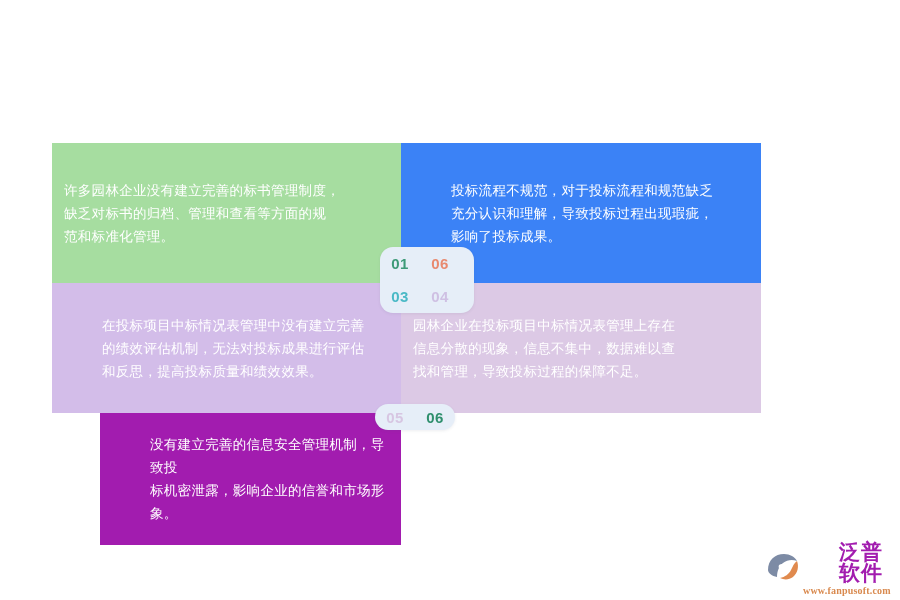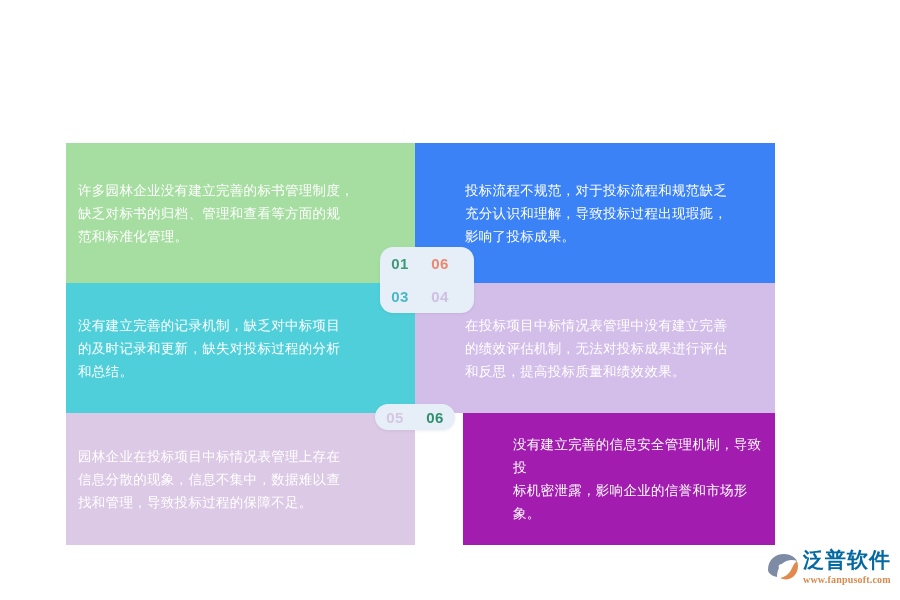--- a/index.html
+++ b/index.html
@@ -11,21 +11,21 @@
     width: 900px;
     height: 600px;
     position: relative;
     overflow: hidden;
     font-family: "Liberation Sans", "DejaVu Sans", sans-serif;
   }
 
   
   #panel-grid {
     position: absolute;
-    left: 66px;
+    left: 52px;
     top: 143px;
     width: 709px;
     height: 402px;
     display: grid;
     grid-template-columns: 349px 360px;
     grid-template-rows: 140px 130px 132px;
   }
 
   .panel {
     position: relative;
@@ -105,23 +105,24 @@
   }
   #brand-textblock {
     display: flex;
     flex-direction: column;
     justify-content: center;
     line-height: 1;
   }
   #brand-name {
     font-size: 21px;
     font-weight: 700;
-    color: #0369a1;
+    color: #a21caf;
     letter-spacing: 1px;
-    font-family: Liberation Mono, monospace;
+    font-family: Liberation Sans, sans-serif;
+    margin-left: 36px;
   }
   #brand-url {
     font-size: 10px;
     font-weight: 700;
     color: #d98a4f;
     letter-spacing: 0.2px;
     margin-top: 3px;
     font-family: "Liberation Serif", "DejaVu Serif", serif;
   }
 </style>
@@ -135,25 +136,20 @@
 缺乏对标书的归档、管理和查看等方面的规
 范和标准化管理。</div>
   </div>
 
   <div class="panel right" style="background-color: #3b82f6;">
     <div class="panel-text">投标流程不规范，对于投标流程和规范缺乏
 充分认识和理解，导致投标过程出现瑕疵，
 影响了投标成果。</div>
   </div>
 
-  <div class="panel left" style="background-color: rgb(79, 207, 218);">
-    <div class="panel-text">没有建立完善的记录机制，缺乏对中标项目
-的及时记录和更新，缺失对投标过程的分析
-和总结。</div>
-  </div>
 
   <div class="panel right" style="background-color: rgb(211, 189, 233);">
     <div class="panel-text">在投标项目中标情况表管理中没有建立完善
 的绩效评估机制，无法对投标成果进行评估
 和反思，提高投标质量和绩效效果。</div>
   </div>
 
   <div class="panel left" style="background-color: rgb(220, 201, 229);">
     <div class="panel-text">园林企业在投标项目中标情况表管理上存在
 信息分散的现象，信息不集中，数据难以查

